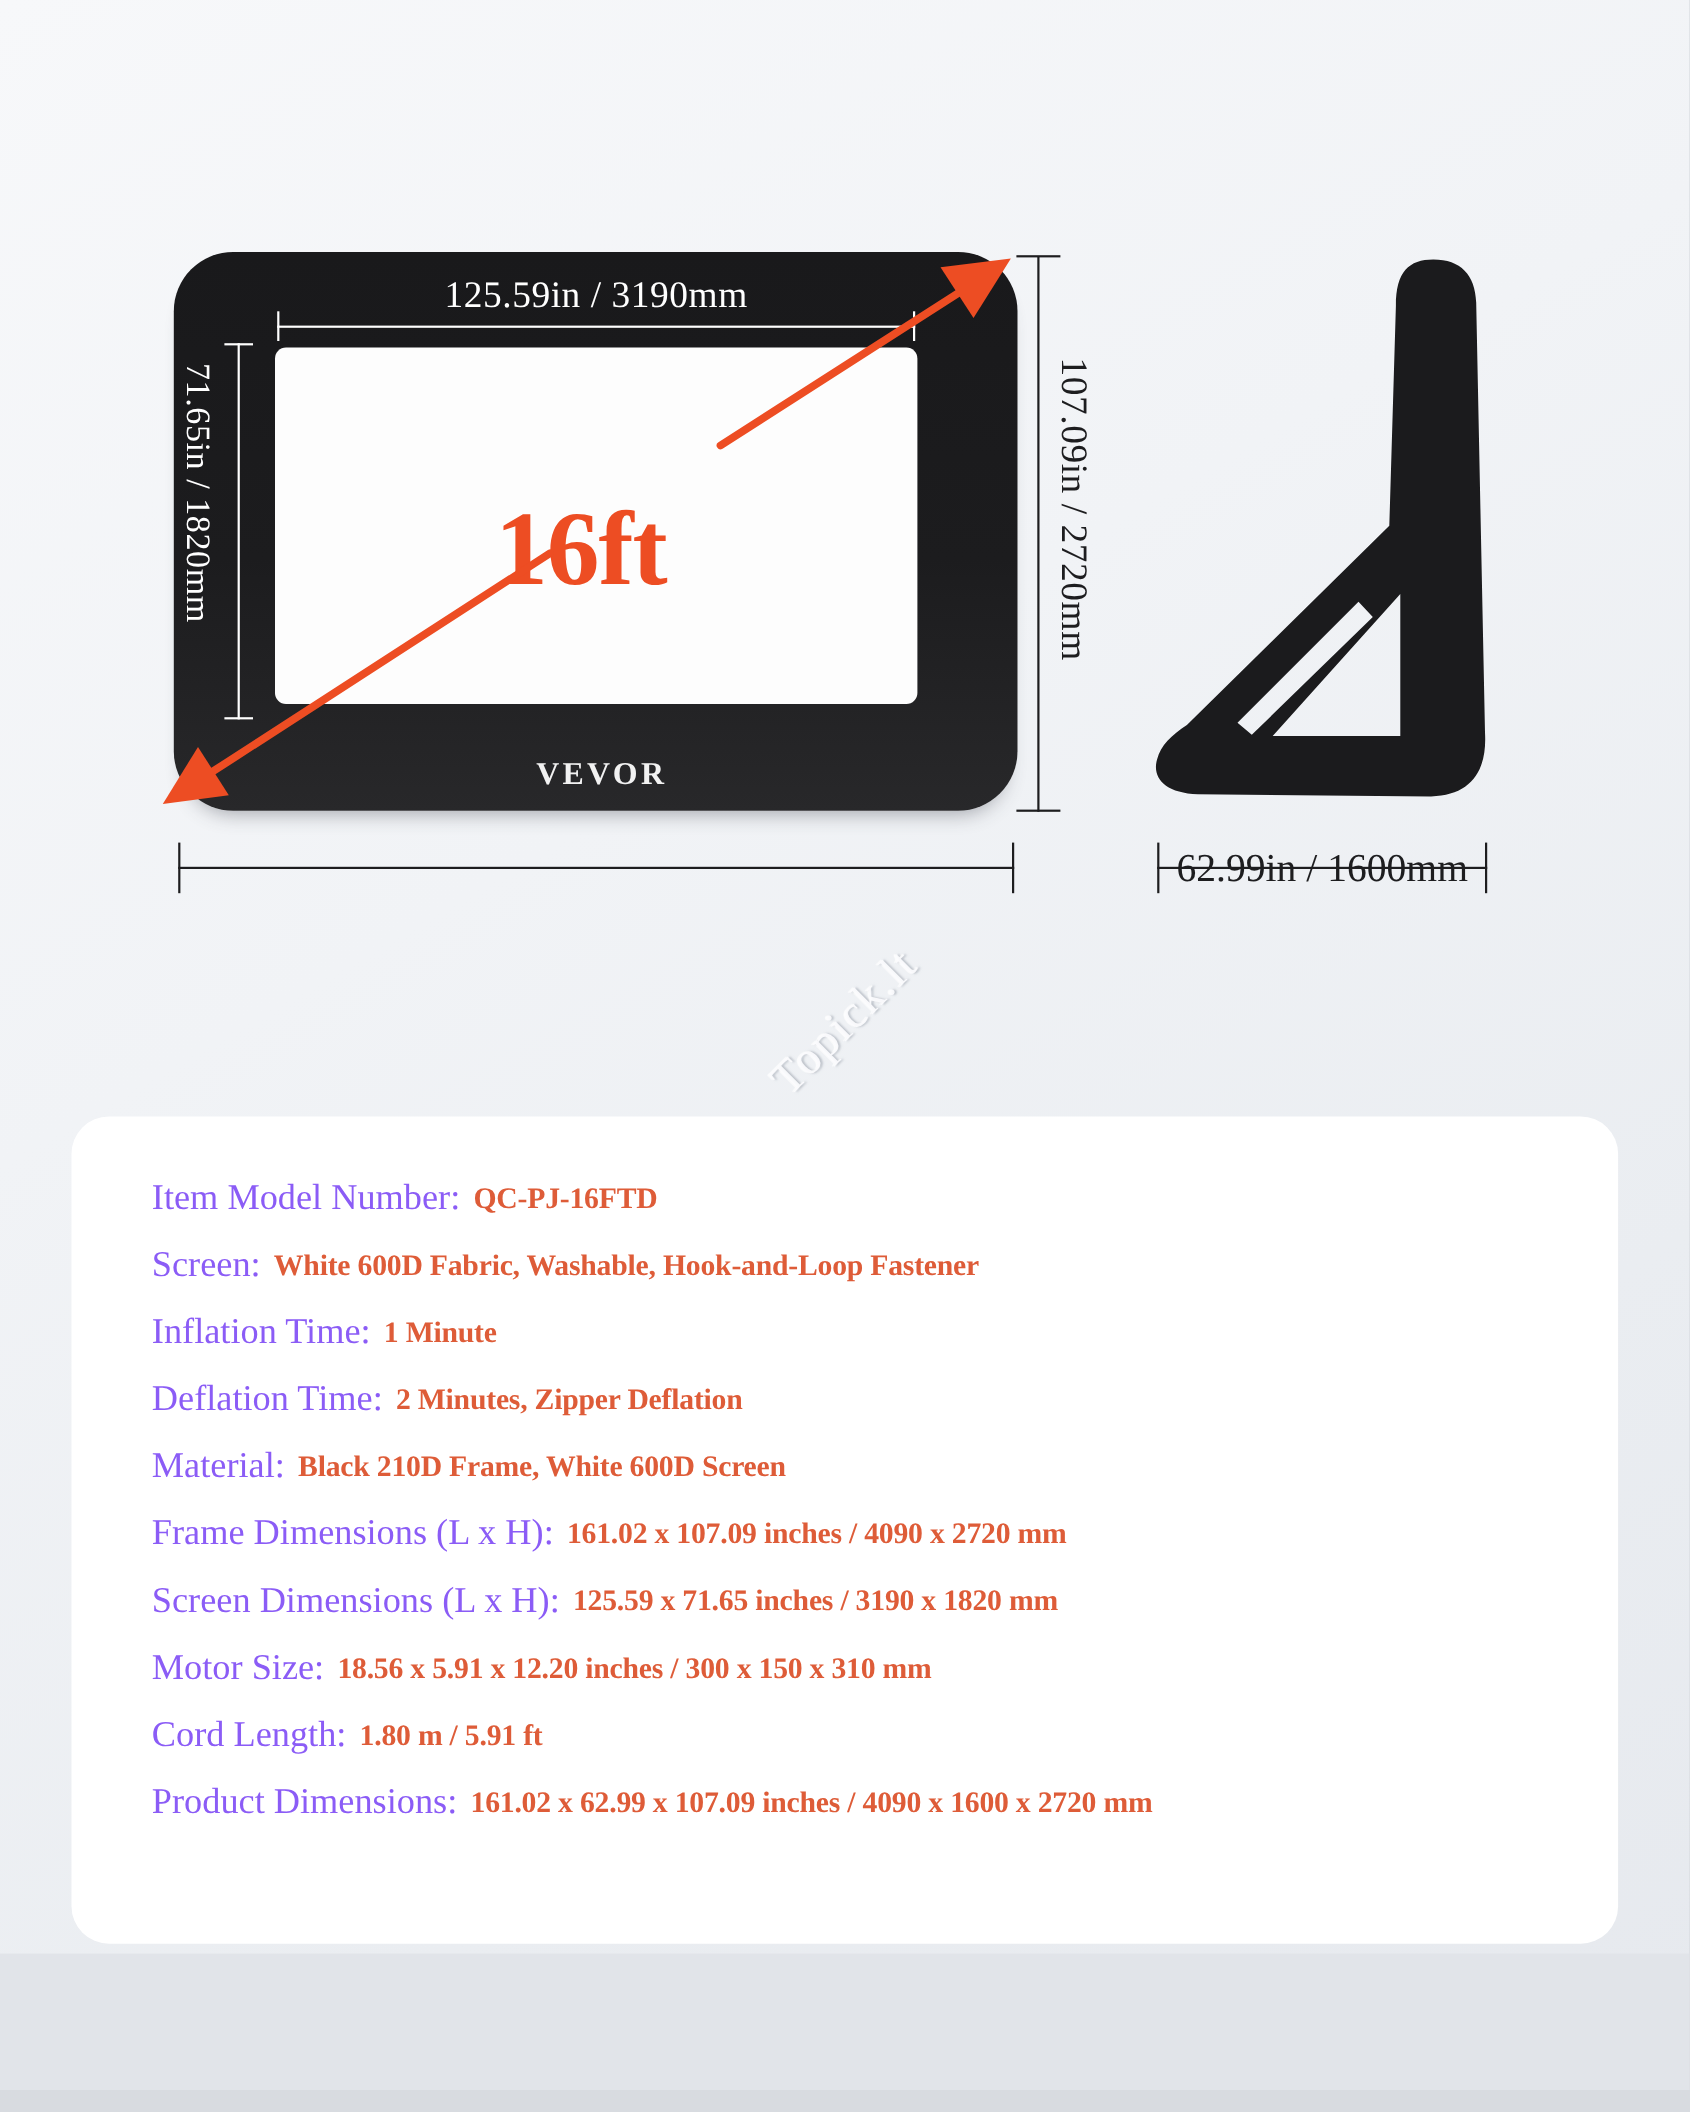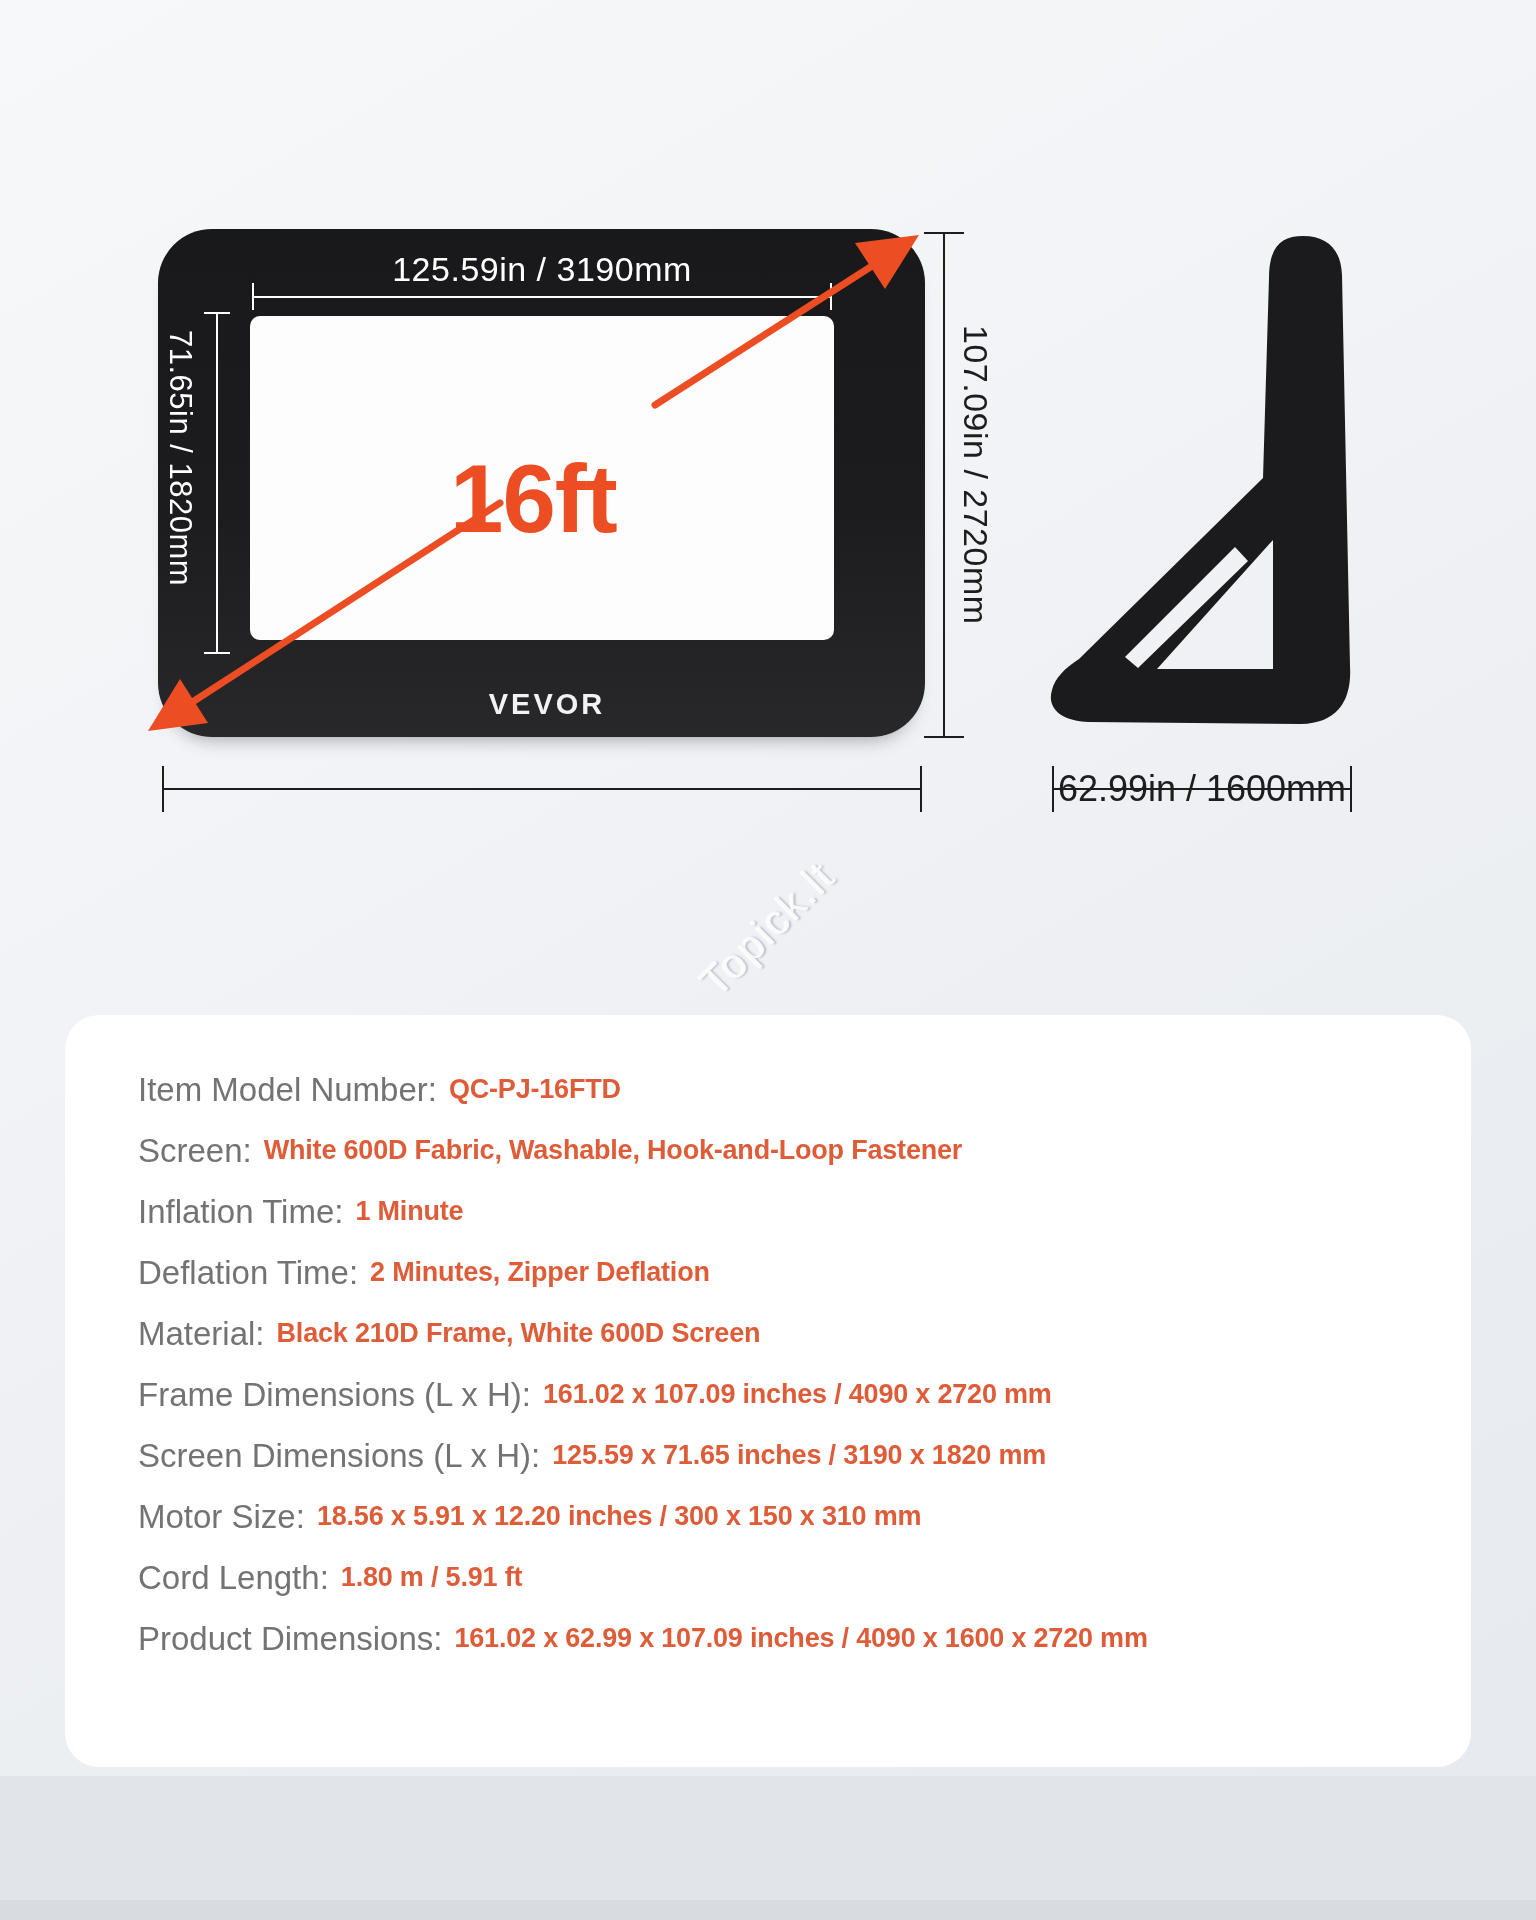--- a/index.html
+++ b/index.html
@@ -1,18 +1,18 @@
 <!DOCTYPE html>
 <html><head>
 <meta charset="utf-8">
 <style>
   html,body{margin:0;padding:0;background:#d8dbe0;}
   .canvas{
     position:relative;width:1536px;height:1900px;overflow:hidden;
-    font-family:Liberation Sans, sans-serif;
+    font-family:Liberation Serif, serif;
     background:linear-gradient(150deg,#f7f8fa 0%,#f1f3f6 38%,#eaedf1 72%,#e6e9ee 100%);
   }
   .bottom-strip{position:absolute;left:0;top:1776px;width:1536px;height:144px;background:#e1e4e9;}
   
   .front-frame{
     position:absolute;left:158px;top:229px;width:767px;height:508px;
     background:linear-gradient(180deg,#19191b 0%,#1c1c1e 55%,#28282a 100%);
     border-radius:54px;box-shadow:0 14px 18px -12px rgba(60,65,75,.45);
   }
   .front-screen{
@@ -57,21 +57,21 @@
     color:rgba(252,252,254,.92);font-size:42px;font-weight:500;letter-spacing:2px;
     text-shadow:1.5px 1.5px 2px rgba(150,156,168,.55), -1px -1px 1px rgba(255,255,255,.9);
   }
   
   .spec-card{
     position:absolute;left:65px;top:1015px;width:1406px;height:752px;
     background:var(--card-bg);border-radius:34px;
     padding:44px 40px 0 73px;box-sizing:border-box;
   }
   .spec-row{height:61px;display:flex;align-items:center;white-space:nowrap;}
-  .spec-label{color:#737373;font-size:33px;font-weight:400;}
+  .spec-label{color:#8b5cf6;font-size:33px;font-weight:400;}
   .spec-value{color:var(--spec-value);font-size:27px;font-weight:700;margin-left:12px;letter-spacing:-0.2px;}
   svg{display:block;}
   .arrow-overlay{position:absolute;left:0;top:0;pointer-events:none;}
 </style>
 </head>
 <body>
 
 <div class="canvas" style="--accent: #ED4D23; --spec-value: #DE5C38; --dim-dark: #1D1D1F; --card-bg: #FFFFFF;">
 
   <div class="bottom-strip"></div>

